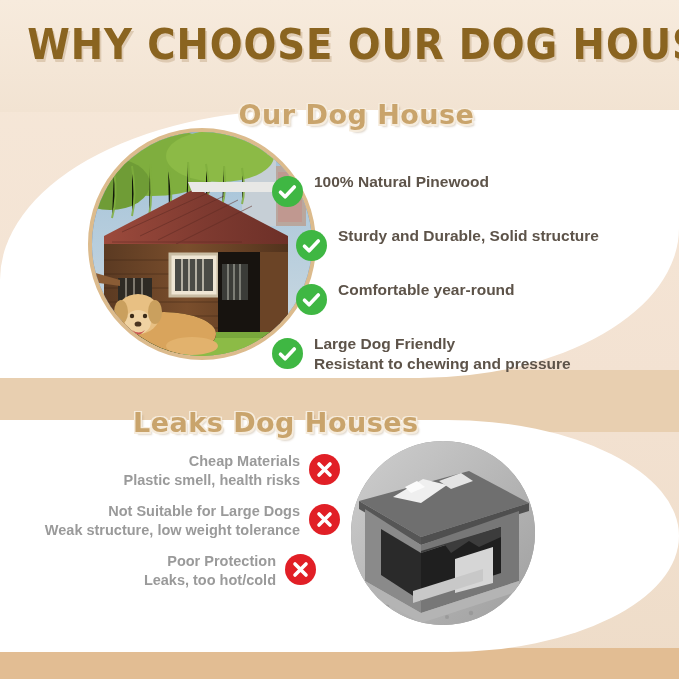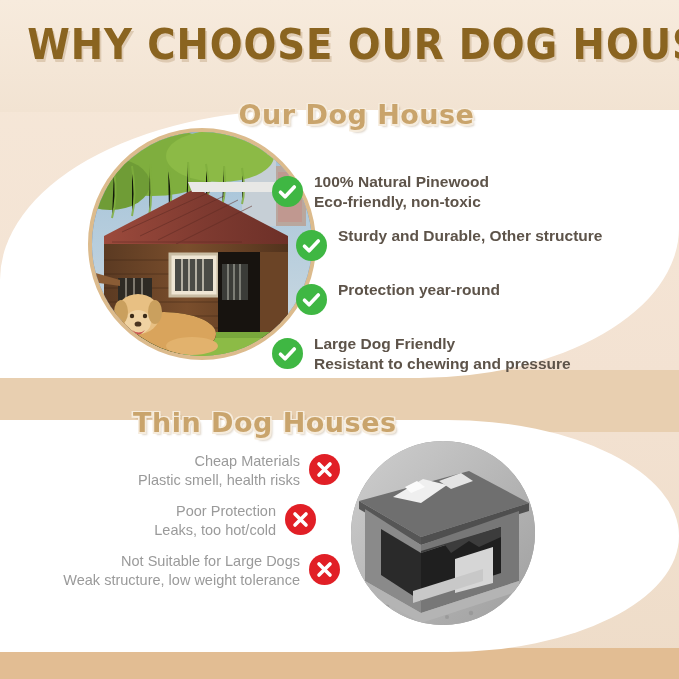--- a/index.html
+++ b/index.html
@@ -157,21 +157,21 @@
   .drawback {
     position: relative;
     min-height: 42px;
     margin-bottom: 8px;
     text-align: right;
     padding-right: 48px;
   }
   .drawback .txt {
     font-size: 14.5px;
     line-height: 19px;
-    font-weight: normal;
+    font-weight: bold;
     color: #9a9a9a;
     white-space: nowrap;
   }
   .drawback .txt .l2 { display: block; padding-left: 12px; }
 </style>
 </head>
 <body>
 
 <div class="page">
 
@@ -291,61 +291,60 @@
   <div class="benefits">
 
     <div class="benefit" style="padding-left:42px;margin-top:24px;">
       <span class="ico ico-check" style="left:0px; top:4px;">
         <svg width="31" height="31" viewBox="0 0 31 31">
             <path d="M8.5 16.2 l4.6 4.6 l9.2 -9.8" fill="none" stroke="#ffffff" stroke-width="3.6" stroke-linecap="round" stroke-linejoin="round"></path>
           </svg>
       </span>
       <span class="txt">
         <span>100% Natural Pinewood</span>
-        <span class="l2">Eco-friendly, non-toxic</span>
       </span>
     </div>
 
     <div class="benefit" style="padding-left:66px;">
       <span class="ico ico-check" style="left:24px; top:4px;">
         <svg width="31" height="31" viewBox="0 0 31 31">
             <path d="M8.5 16.2 l4.6 4.6 l9.2 -9.8" fill="none" stroke="#ffffff" stroke-width="3.6" stroke-linecap="round" stroke-linejoin="round"></path>
           </svg>
       </span>
       <span class="txt">
-        <span>Sturdy and Durable,  Other structure</span>
+        <span>Sturdy and Durable,  Solid structure</span>
       </span>
     </div>
 
     <div class="benefit" style="padding-left:66px;">
       <span class="ico ico-check" style="left:24px; top:4px;">
         <svg width="31" height="31" viewBox="0 0 31 31">
             <path d="M8.5 16.2 l4.6 4.6 l9.2 -9.8" fill="none" stroke="#ffffff" stroke-width="3.6" stroke-linecap="round" stroke-linejoin="round"></path>
           </svg>
       </span>
       <span class="txt">
-        <span class="l2">Protection year-round</span>
+        <span class="l2">Comfortable year-round</span>
       </span>
     </div>
 
     <div class="benefit" style="padding-left:42px;">
       <span class="ico ico-check" style="left:0px; top:4px;">
         <svg width="31" height="31" viewBox="0 0 31 31">
             <path d="M8.5 16.2 l4.6 4.6 l9.2 -9.8" fill="none" stroke="#ffffff" stroke-width="3.6" stroke-linecap="round" stroke-linejoin="round"></path>
           </svg>
       </span>
       <span class="txt">
         <span>Large Dog Friendly</span>
         <span class="l2">Resistant to chewing and pressure</span>
       </span>
     </div>
 
   </div>
 
-  <div class="section-head head-other">Thin Dog Houses</div>
+  <div class="section-head head-other">Leaks Dog Houses</div>
 
   <div class="photo-bottom">
     <svg width="184" height="184" viewBox="0 0 184 184">
       <defs>
         <linearGradient id="greyG" x1="0" y1="0" x2="1" y2="1">
           <stop offset="0%" stop-color="#cfcfcf"></stop>
             <stop offset="100%" stop-color="#9e9e9e"></stop>
         </linearGradient>
       </defs>
       <rect width="184" height="184" fill="url(#greyG)"></rect>
@@ -394,39 +393,39 @@
             <path d="M10 10 L21 21 M21 10 L10 21" fill="none" stroke="#ffffff" stroke-width="3.6" stroke-linecap="round"></path>
           </svg>
       </span>
       <span class="txt">
         <span>Cheap Materials</span>
         <span class="l2">Plastic smell, health risks</span>
       </span>
     </div>
 
 
+    <div class="drawback">
+      <span class="ico ico-x" style="right:8px; top:2px;">
+        <svg width="31" height="31" viewBox="0 0 31 31">
+            <path d="M10 10 L21 21 M21 10 L10 21" fill="none" stroke="#ffffff" stroke-width="3.6" stroke-linecap="round"></path>
+          </svg>
+      </span>
+      <span class="txt">
+        <span>Not Suitable for Large Dogs</span>
+        <span class="l2">Weak structure, low weight tolerance</span>
+      </span>
+    </div>
+
     <div class="drawback" style="padding-right:72px;">
       <span class="ico ico-x" style="right:32px; top:2px;">
         <svg width="31" height="31" viewBox="0 0 31 31">
             <path d="M10 10 L21 21 M21 10 L10 21" fill="none" stroke="#ffffff" stroke-width="3.6" stroke-linecap="round"></path>
           </svg>
       </span>
       <span class="txt">
         <span>Poor Protection</span>
         <span class="l2">Leaks, too hot/cold</span>
       </span>
     </div>
 
-    <div class="drawback">
-      <span class="ico ico-x" style="right:8px; top:2px;">
-        <svg width="31" height="31" viewBox="0 0 31 31">
-            <path d="M10 10 L21 21 M21 10 L10 21" fill="none" stroke="#ffffff" stroke-width="3.6" stroke-linecap="round"></path>
-          </svg>
-      </span>
-      <span class="txt">
-        <span>Not Suitable for Large Dogs</span>
-        <span class="l2">Weak structure, low weight tolerance</span>
-      </span>
-    </div>
-
   </div>
 
 </div>
 
 </body></html>

